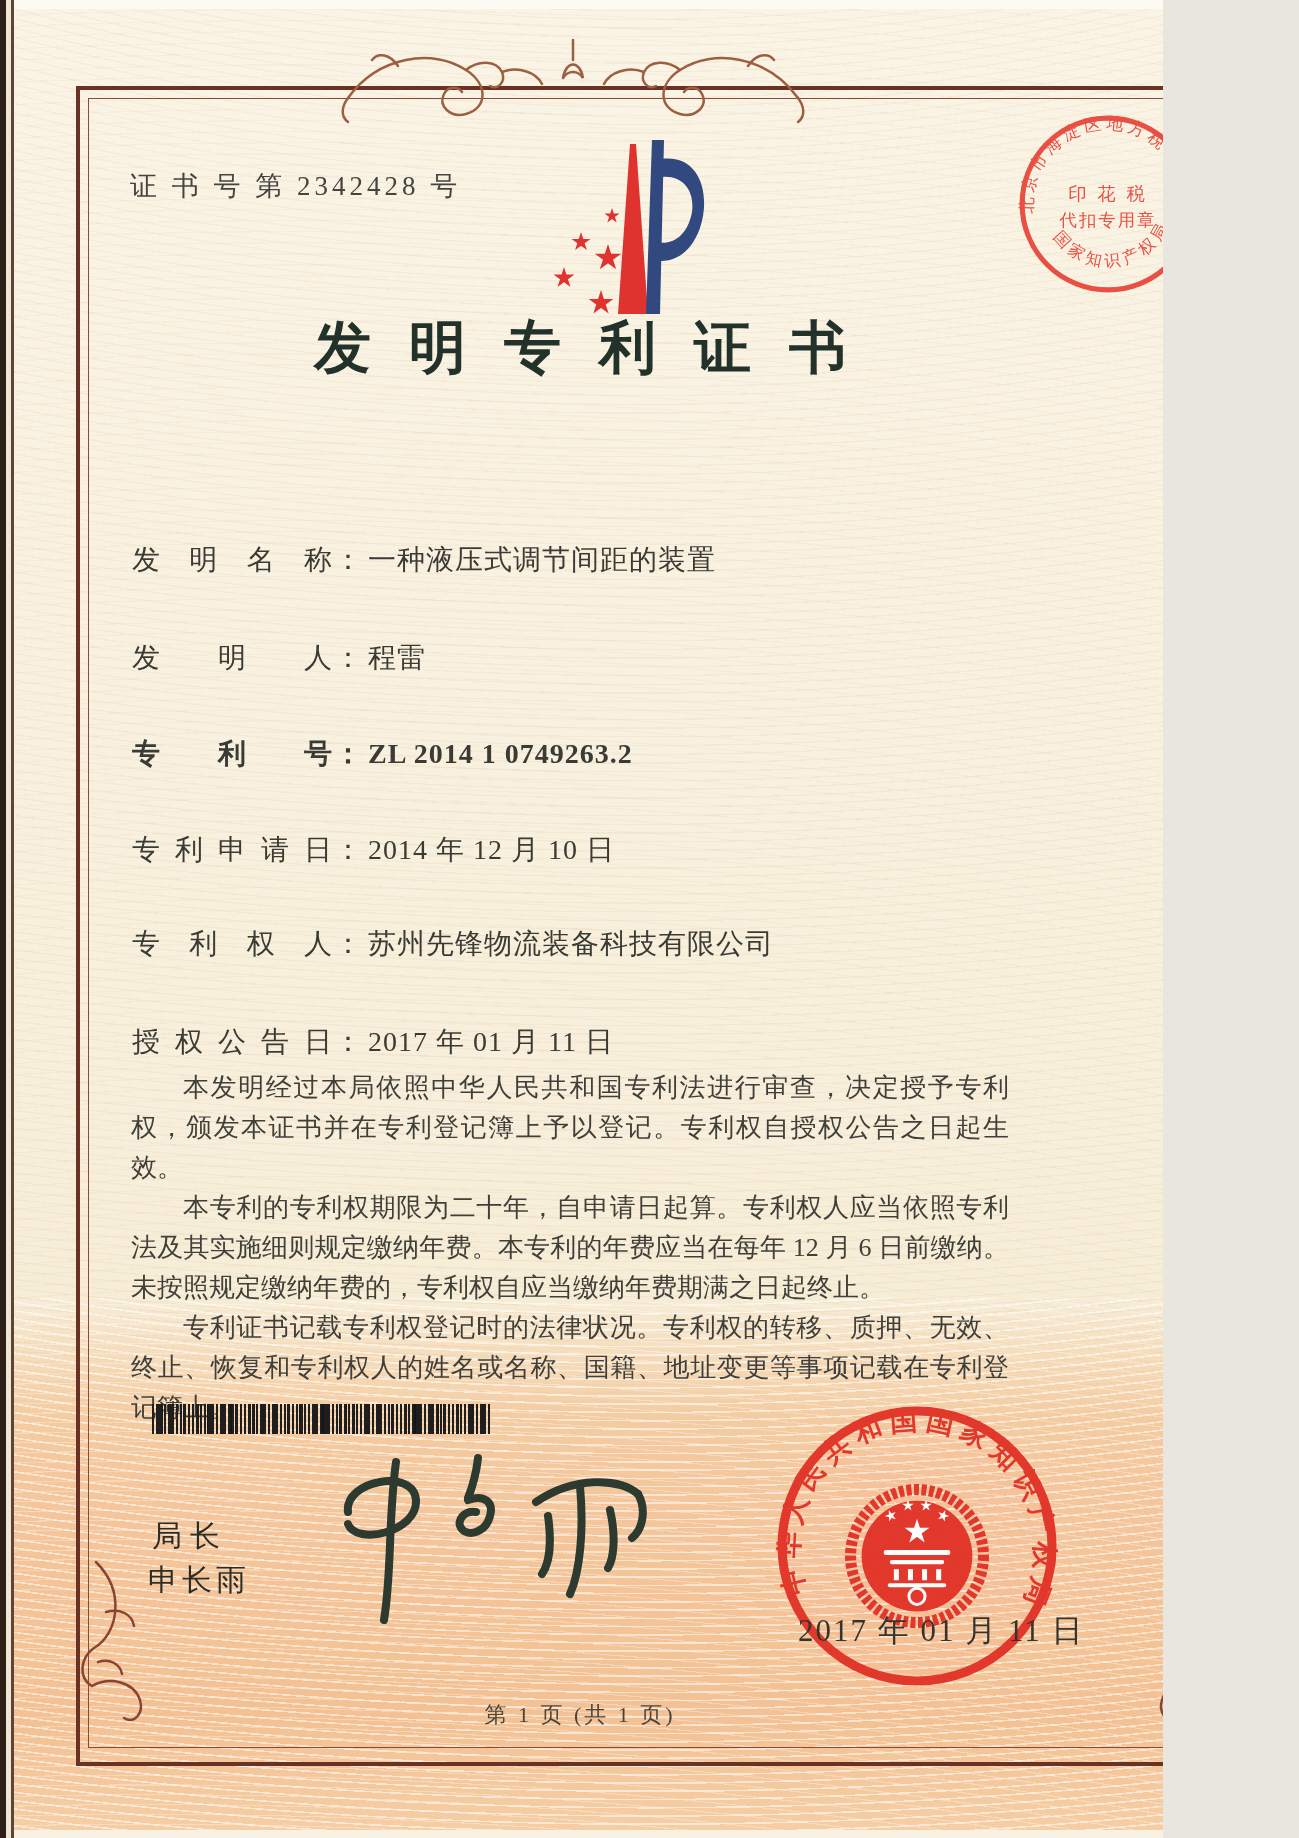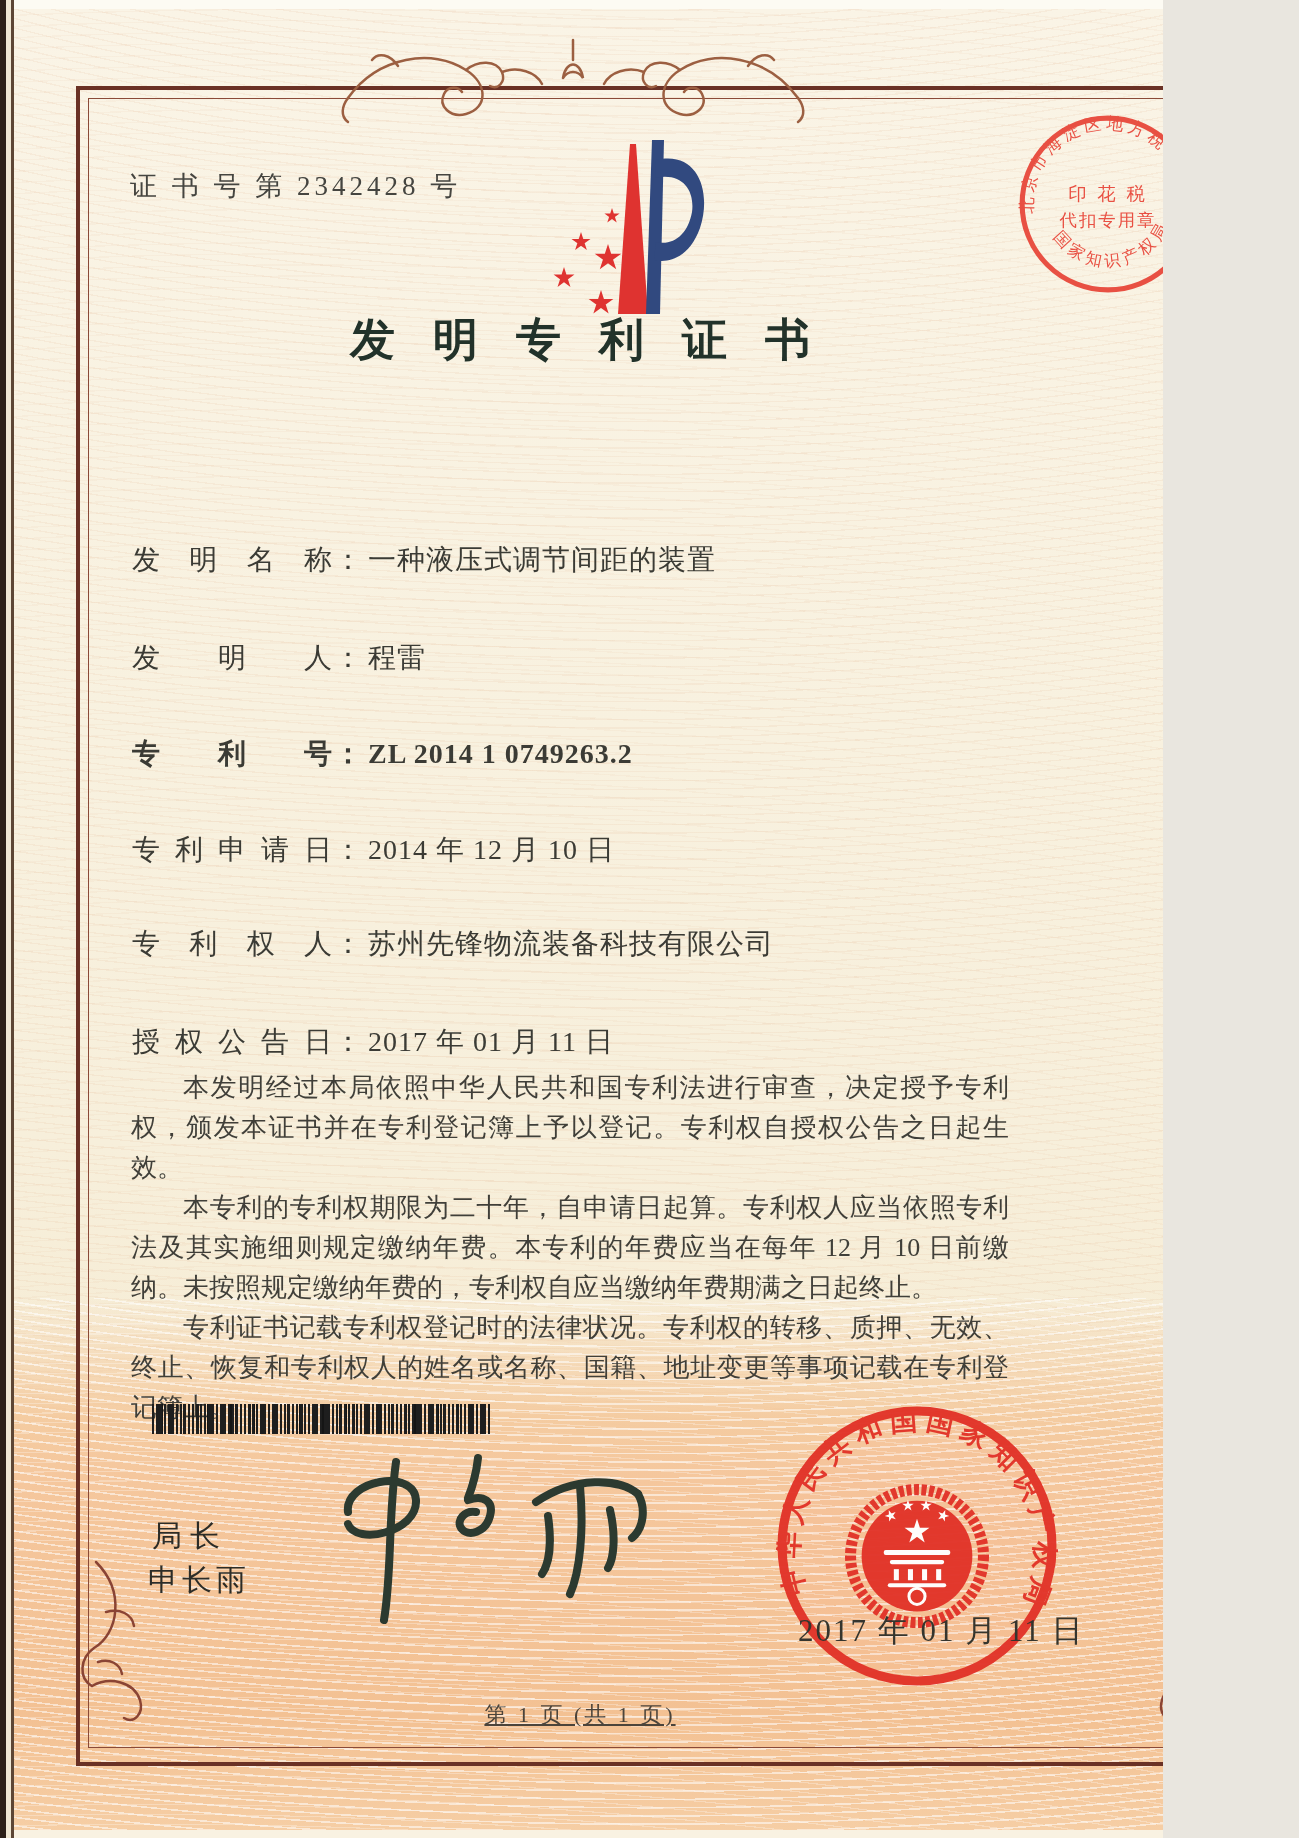--- a/index.html
+++ b/index.html
@@ -31,21 +31,21 @@
   .frame-inner{position:absolute;left:88px;top:98px;width:1134px;height:1648px;border:1px solid #8a4a38;z-index:3;pointer-events:none;}
   
   .edge-l1{position:absolute;left:0;top:0;width:6px;height:1838px;background:#2c2019;z-index:7;}
   .edge-l2{position:absolute;left:6px;top:0;width:5px;height:1838px;background:#efe7d4;z-index:7;}
   .edge-l3{position:absolute;left:11px;top:0;width:3px;height:1838px;background:#5d4635;z-index:7;}
   .edge-top{position:absolute;left:14px;top:0;width:1285px;height:9px;background:#fdfbf3;z-index:7;}
   .edge-bot{position:absolute;left:14px;top:1830px;width:1285px;height:8px;background:#f9f2e2;z-index:7;}
 
   .cert-no{position:absolute;left:130px;top:168px;z-index:4;font-size:27px;letter-spacing:4px;color:#454540;}
   .title{position:absolute;left:80px;top:310px;width:1000px;z-index:4;text-align:center;
-         font-size:45px;font-weight:bold;color:#22322a;letter-spacing:38px;text-indent:38px;}
+         font-size:57px;font-weight:bold;color:#22322a;letter-spacing:38px;text-indent:38px;}
 
   .logo{position:absolute;left:538px;top:138px;z-index:4;}
   .stamp-tax{position:absolute;left:1016px;top:112px;z-index:5;opacity:.95;}
   .ornament-top{position:absolute;left:338px;top:26px;z-index:3;}
   .ornament-bl{position:absolute;left:76px;top:1552px;z-index:3;}
   .ornament-br{position:absolute;left:1096px;top:1552px;z-index:3;transform:scaleX(-1);}
 
   .fields{position:absolute;left:132px;top:0;z-index:4;}
   .f-row{position:absolute;left:0;white-space:nowrap;font-size:28px;color:#3b3b35;}
   .f-label{display:inline-block;width:200px;text-align:justify;text-align-last:justify;vertical-align:bottom;margin-top:13px;}
@@ -65,21 +65,21 @@
 
   .director-label{position:absolute;left:152px;top:1516px;z-index:5;font-family:"Liberation Sans","DejaVu Sans",sans-serif;
                   font-size:30px;color:#2c2c27;letter-spacing:8px;}
   .director-name{position:absolute;left:148px;top:1560px;z-index:5;font-family:"Liberation Sans","DejaVu Sans",sans-serif;
                  font-size:30px;color:#2c2c27;letter-spacing:4px;}
   .signature{position:absolute;left:318px;top:1440px;z-index:5;}
 
   .seal-main{position:absolute;left:776px;top:1405px;z-index:5;opacity:.96;}
   .issue-date{position:absolute;left:798px;top:1610px;z-index:6;font-size:31px;letter-spacing:2px;color:#35352e;white-space:nowrap;}
   .footer{position:absolute;left:80px;top:1700px;width:1000px;text-align:center;z-index:5;
-          font-size:22px;letter-spacing:3px;color:#4b443b;text-decoration:underline;}
+          font-size:22px;letter-spacing:3px;color:#4b443b;}
 
   svg text{font-family:"Liberation Serif","DejaVu Serif",serif;}
 </style>
 </head>
 <body>
 
 <div class="stage">
 
   <div class="band"></div>
   <div class="frame-outer"></div>
@@ -174,21 +174,21 @@
     <div class="f-row row5">
       <span class="f-label">专利权人</span><span class="f-colon">：</span><span class="f-value">苏州先锋物流装备科技有限公司</span>
     </div>
     <div class="f-row row6">
       <span class="f-label">授权公告日</span><span class="f-colon">：</span><span class="f-value">2017 年 01 月 11 日</span>
     </div>
   </div>
 
   <div class="body-text">
     <p>本发明经过本局依照中华人民共和国专利法进行审查，决定授予专利权，颁发本证书并在专利登记簿上予以登记。专利权自授权公告之日起生效。</p>
-    <p>本专利的专利权期限为二十年，自申请日起算。专利权人应当依照专利法及其实施细则规定缴纳年费。本专利的年费应当在每年 12 月 10 日前缴纳。未按照规定缴纳年费的，专利权自应当缴纳年费期满之日起终止。</p>
+    <p>本专利的专利权期限为二十年，自申请日起算。专利权人应当依照专利法及其实施细则规定缴纳年费。本专利的年费应当在每年 12 月 6 日前缴纳。未按照规定缴纳年费的，专利权自应当缴纳年费期满之日起终止。</p>
     <p>专利证书记载专利权登记时的法律状况。专利权的转移、质押、无效、终止、恢复和专利权人的姓名或名称、国籍、地址变更等事项记载在专利登记簿上。</p>
   </div>
 
   <div class="barcode"></div>
 
   <div class="director-label">局长</div>
   <div class="director-name">申长雨</div>
 
   <svg class="signature" width="350" height="200" viewBox="0 0 350 200">
     <g fill="none" stroke="#2c3a30" stroke-width="8" stroke-linecap="round">

